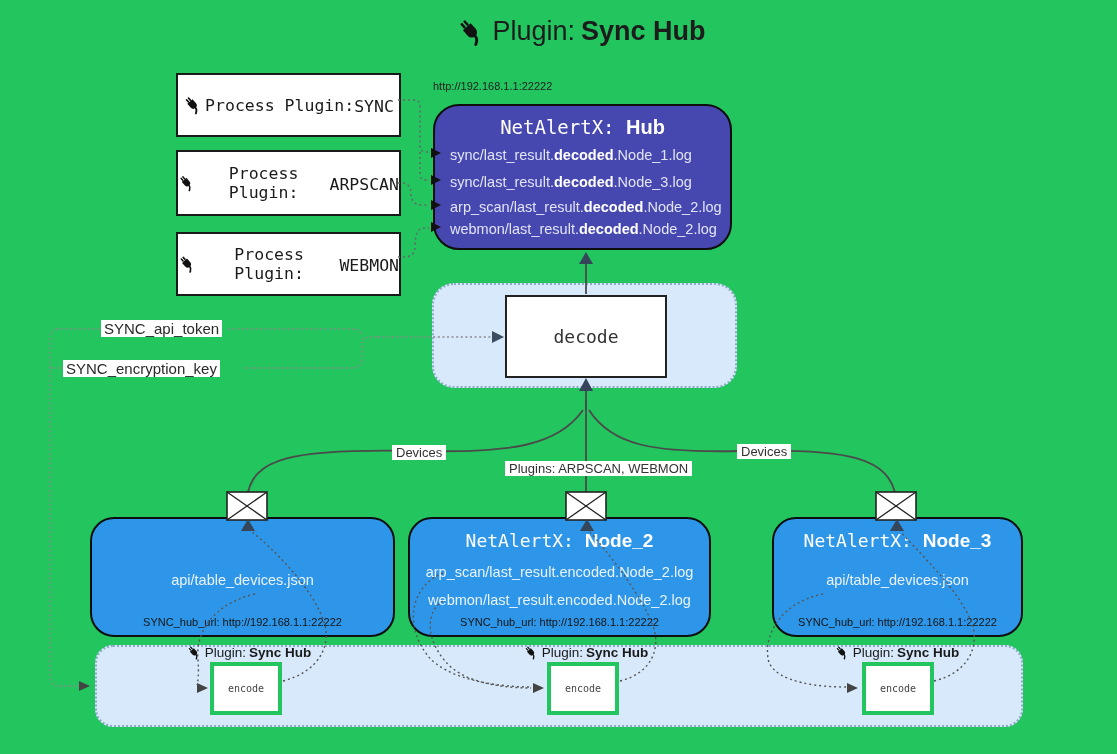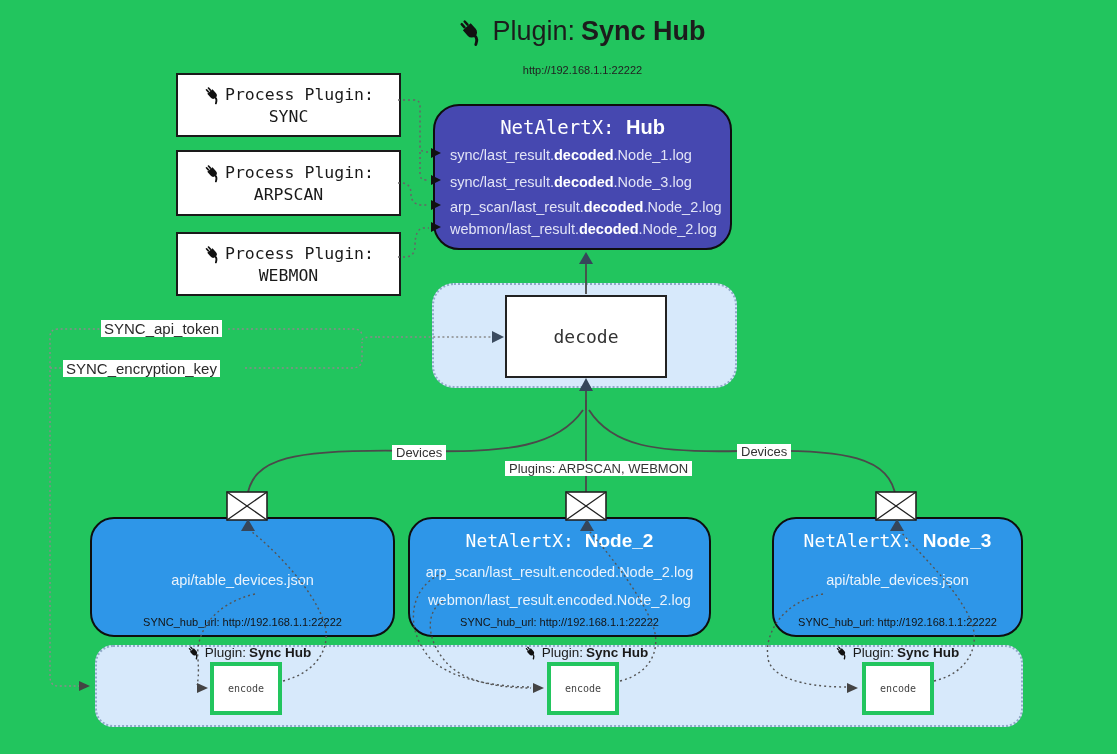--- a/index.html
+++ b/index.html
@@ -9,34 +9,34 @@
   #under{z-index:0;} #over{z-index:6;}
 
   
   .title{position:absolute;left:581px;top:16px;transform:translateX(-50%);
          display:flex;align-items:center;gap:6px;font-size:27px;color:#1c1c1c;z-index:2;white-space:nowrap;}
   .title .bold{font-weight:bold;}
   .plug{display:inline-block;vertical-align:middle;}
 
   
   .procbox{position:absolute;left:176px;width:221px;background:#fff;border:2px solid #1a1a1a;
-           display:flex;flex-direction:column;align-items:center;justify-content:center;
+           display:flex;flex-direction:row;align-items:center;justify-content:center;
            font-family:"DejaVu Sans Mono","Liberation Mono",monospace;font-size:16.5px;color:#1a1a1a;z-index:2;text-align:center;}
   .procbox .l1{display:flex;align-items:center;gap:2px;}
   .procbox .l2{margin-top:2px;}
 
   
   .hub{position:absolute;left:433px;top:104px;width:299px;height:146px;background:#4648B0;
        border:2px solid #0e0e0e;border-radius:26px;box-sizing:border-box;color:#fff;z-index:2;}
   .hub-title{position:absolute;top:10px;width:100%;text-align:center;
              font-family:"DejaVu Sans Mono",monospace;font-size:19px;color:#ffffff;white-space:nowrap;}
   .hub-title .bold{font-family:"Liberation Sans",sans-serif;font-weight:bold;font-size:20px;}
   .hub-line{position:absolute;left:15px;font-size:14.5px;color:#e2e4f6;white-space:nowrap;}
   .hub-line b{color:#ffffff;}
-  .hub-url{position:absolute;left:433px;top:64px;width:299px;text-align:center;
+  .hub-url{position:absolute;left:433px;top:80px;width:299px;
            font-size:11px;color:#222;z-index:2;}
 
   
   .decode-band{position:absolute;left:432px;top:283px;width:305px;height:105px;background:#D7E9FB;
                border:2px dotted #8FA9C7;border-radius:22px;box-sizing:border-box;z-index:1;}
   .decode-box{position:absolute;left:505px;top:295px;width:162px;height:83px;background:#fff;
               border:2px solid #222;box-sizing:border-box;display:flex;align-items:center;justify-content:center;
               font-family:"DejaVu Sans Mono",monospace;font-size:18px;color:#333;z-index:2;}
 
   

